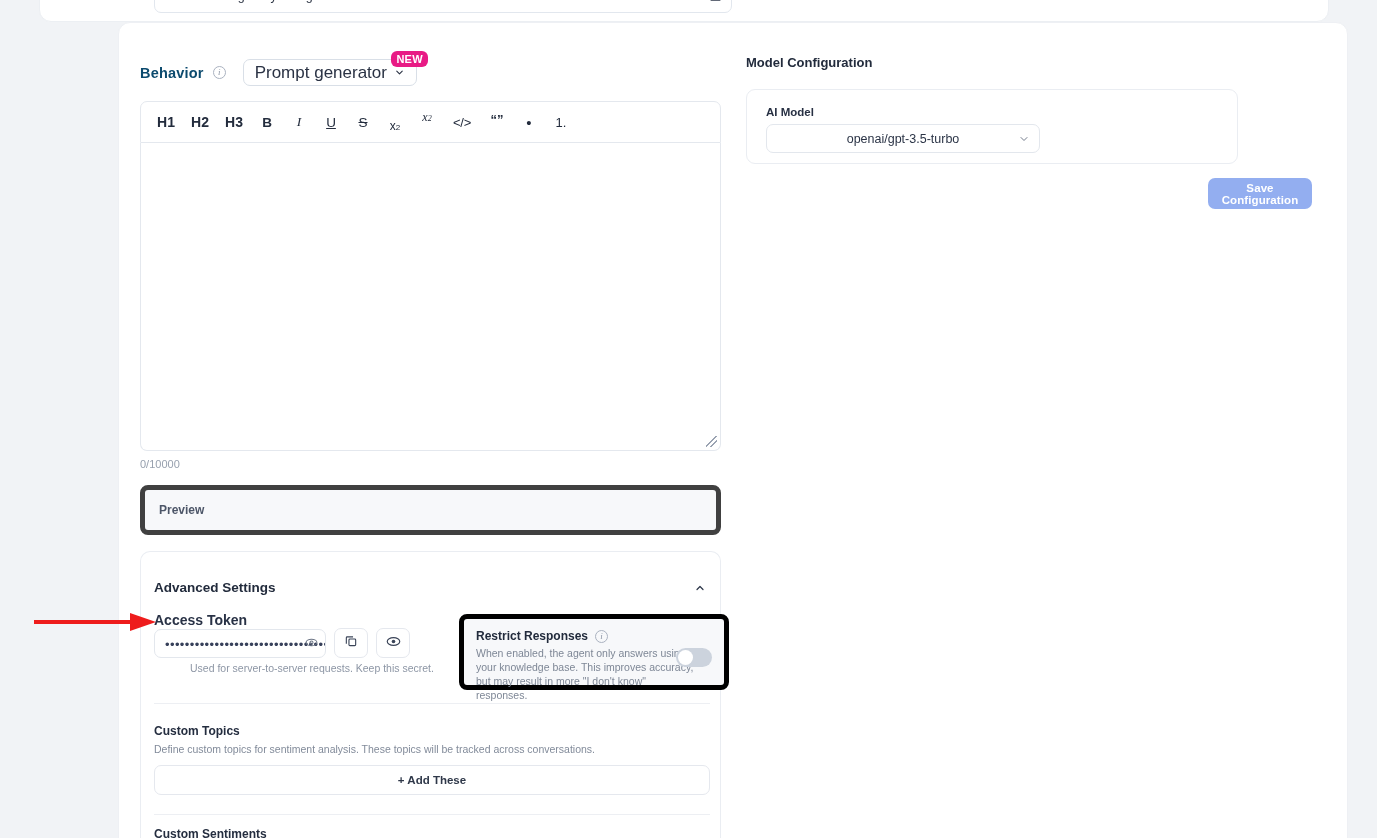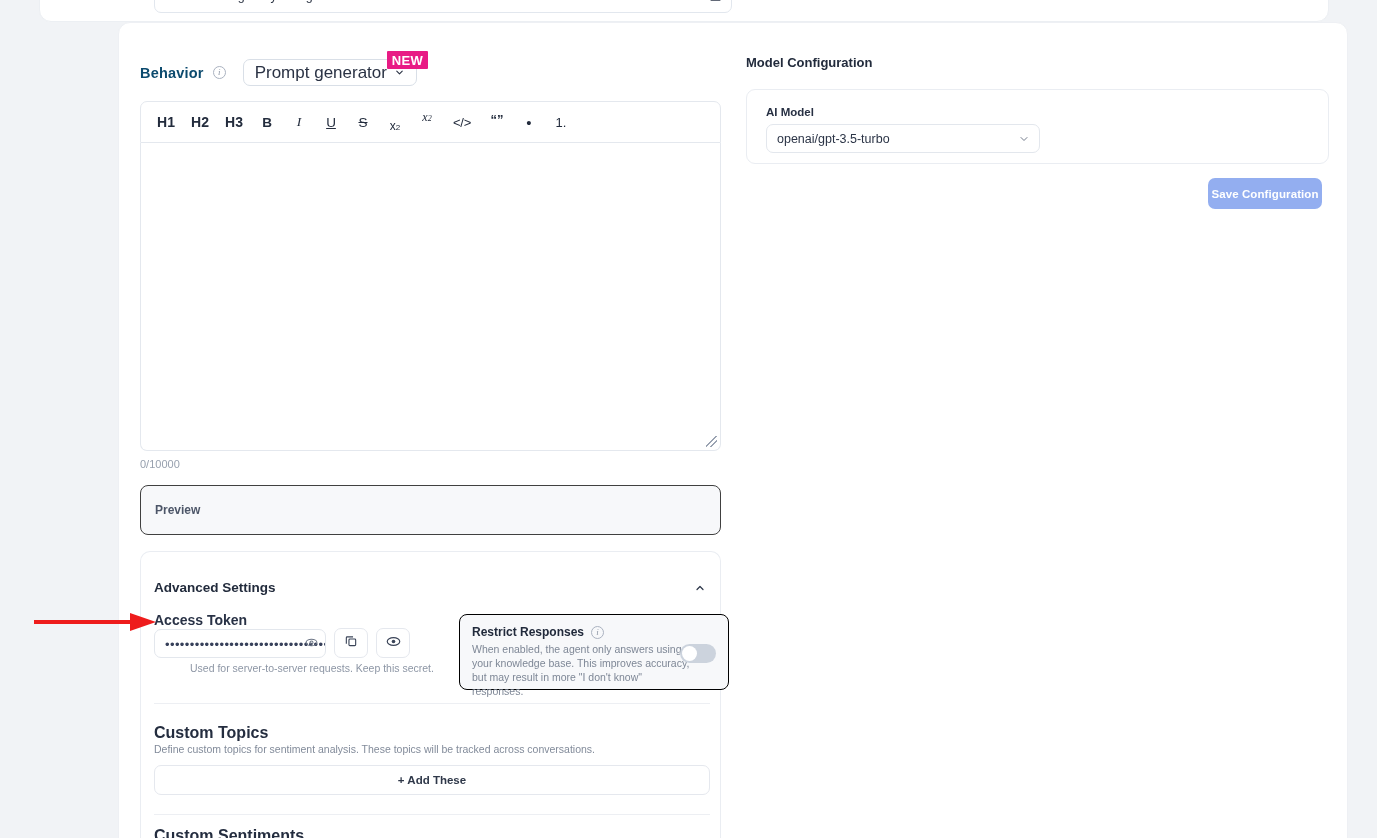--- a/index.html
+++ b/index.html
@@ -72,24 +72,24 @@
     display: flex; align-items: center; gap: 7px;
     padding: 0 11px;
     cursor: pointer;
   }
   .prompt-gen-text { font-size: 17px; color: #2a3244; }
   .chev-down { color: #2a3244; display:flex; }
   .new-badge {
     position: absolute; right: -12px; top: -9px;
     background: #e81b85;
     color: #ffffff;
-    font-size: 13px; font-weight: bold;
+    font-size: 11px; font-weight: bold;
     letter-spacing: .3px;
     padding: 2.5px 5px;
-    border-radius: 1px;
+    border-radius: 6px;
     line-height: 1;
   }
 
   
   .toolbar {
     position: absolute; left: 21px; top: 78px;
     width: 581px; height: 42px;
     border: 1px solid #e4e8ee;
     border-radius: 7px 7px 0 0;
     background: #fff;
@@ -139,21 +139,21 @@
   .char-count {
     position: absolute; left: 21px; top: 435px;
     font-size: 11px; color: #97a0ae;
   }
 
   
   .preview-box {
     position: absolute; left: 21px; top: 462px;
     width: 581px; height: 50px;
     background: #f7f8fa;
-    border: 1px solid #404040;
+    border: 5px solid #404040;
     border-radius: 8px;
     display: flex; align-items: center;
     padding-left: 14px;
   }
   .preview-label { font-size: 12px; font-weight: bold; color: #4d5668; }
 
   
   .adv-card {
     position: absolute; left: 21px; top: 528px;
     width: 581px; height: 330px;
@@ -209,21 +209,21 @@
   .token-hint {
     position: absolute; left: 13px; top: 110px;
     font-size: 10.5px; color: #8d96a5; margin-left: 36px;
   }
 
   
   .restrict-panel {
     position: absolute; left: 318px; top: 62px;
     width: 270px; height: 76px;
     background: #f7f8fa;
-    border: 1px solid #000000;
+    border: 5px solid #000000;
     border-radius: 8px;
     padding: 10px 12px;
   }
   .restrict-title-row { display: flex; align-items: center; gap: 7px; }
   .restrict-title { font-size: 12px; font-weight: bold; color: #222b3c; }
   .restrict-desc {
     margin-top: 4px;
     font-size: 10.5px; color: #7e8796; line-height: 1.32;
     width: 222px;
   }
@@ -238,64 +238,65 @@
     position: absolute; left: 2px; top: 2px;
     width: 15px; height: 15px; border-radius: 50%;
     background: #ffffff;
   }
 
   
   .divider {
     position: absolute; left: 13px;
     width: 556px; height: 1px; background: #edeff3;
   }
-  .sec-title { position: absolute; left: 13px; font-size: 16px; font-weight: bold; color: #242d3f; }
+  .sec-title { position: absolute; left: 13px; font-size: 12px; font-weight: bold; color: #242d3f; }
   .sec-desc  { position: absolute; left: 13px; font-size: 10.5px; color: #828b9a; }
   .add-btn {
     position: absolute; left: 13px;
     width: 556px; height: 30px;
     border: 1px solid #e5e8ee;
     border-radius: 7px;
     background: #fff;
     display: flex; align-items: center; justify-content: center;
     font-size: 11.5px; font-weight: bold; color: #2f3849;
     cursor: pointer;
   }
 
   
   .model-title {
     position: absolute; left: 627px; top: 32px;
     font-size: 13px; font-weight: bold; color: #222b3c;
   }
   .model-card {
     position: absolute; left: 627px; top: 66px;
-    width: 583px; height: 75px;
+    width: 492px; height: 75px;
     background: #fff;
     border: 1px solid #eaedf2;
     border-radius: 9px;
   }
   .model-label {
     position: absolute; left: 19px; top: 16px;
     font-size: 11.5px; font-weight: bold; color: #273043;
   }
   .model-select {
     position: absolute; left: 19px; top: 34px;
     width: 274px; height: 29px;
     border: 1px solid #e3e7ed;
     border-radius: 7px;
     background: #fff;
     display: flex; align-items: center;
     padding: 0 10px;
     cursor: pointer;
+    justify-content: center;
   }
   .model-value { font-size: 12.5px; color: #2b3446; }
   .model-chev { position: absolute; right: 9px; top: 8px; color: #737c8c; display:flex; }
   .save-btn {
     position: absolute; left: 1089px; top: 155px;
-    width: 114px; height: 31px;
+    width: 104px; height: 31px;
     background: #93aef0;
     border: none; border-radius: 7px;
     color: #ffffff; font-size: 11.5px; font-weight: bold;
     font-family: "Liberation Sans", sans-serif;
     cursor: pointer;
     letter-spacing: .1px;
   }
 
   
   .arrow { position: absolute; left: 34px; top: 610px; }

